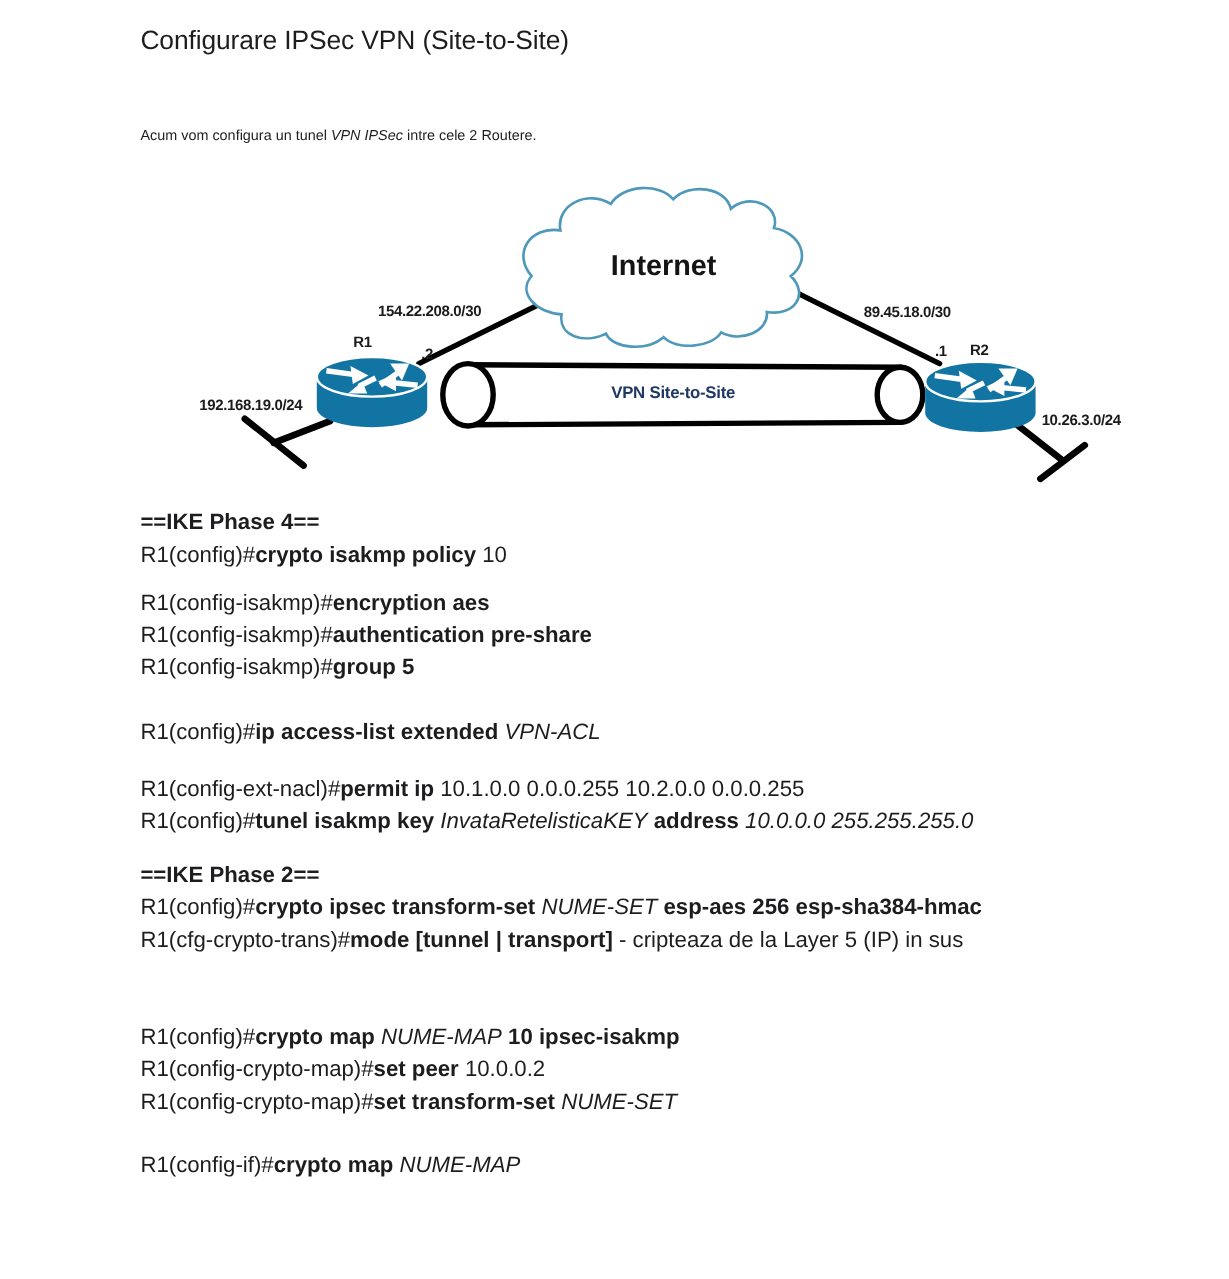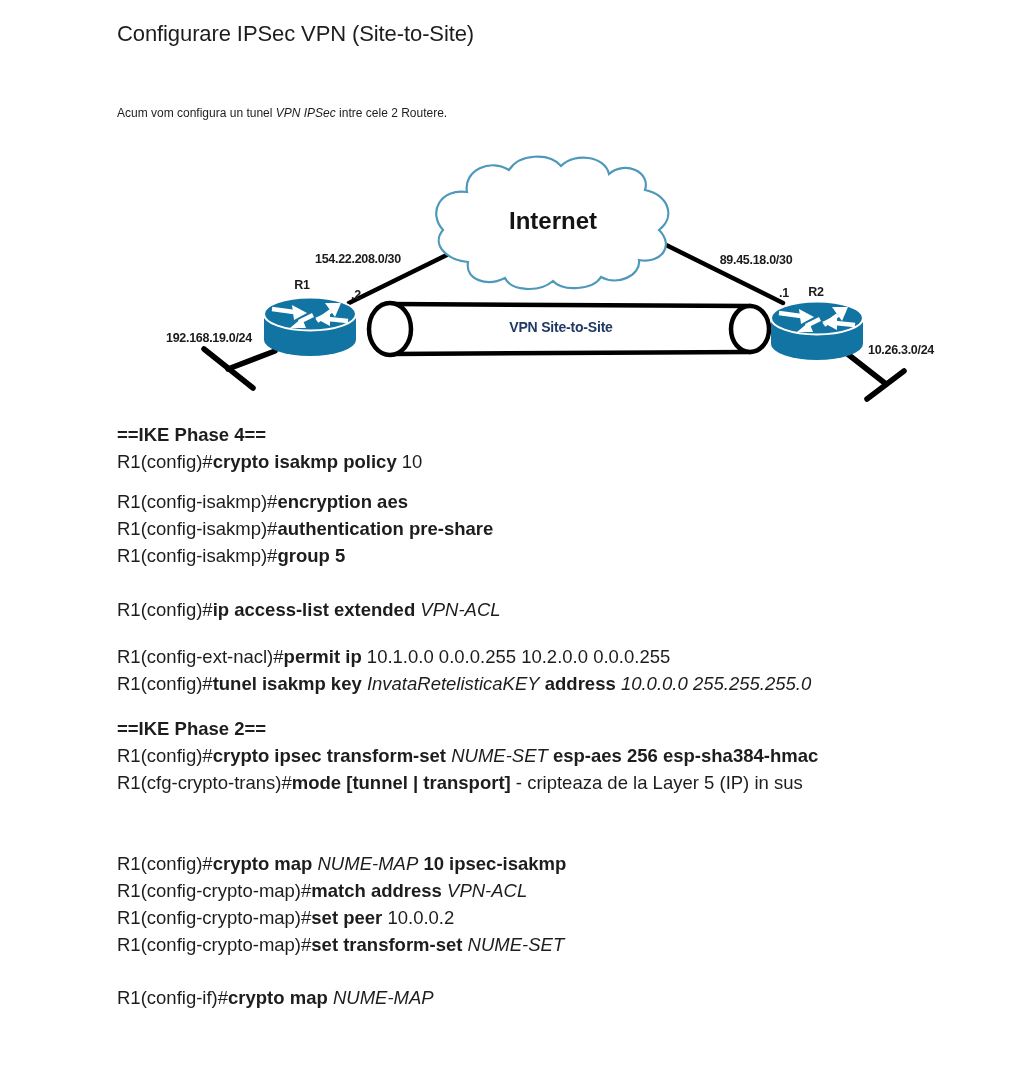--- a/index.html
+++ b/index.html
@@ -128,20 +128,19 @@
       <div class="cmd-line"><span>R1(config)#</span><span class="b">ip access-list extended</span><span> </span><span class="i">VPN-ACL</span></div>
       <div class="gap" style="height: 20px;"></div>
       <div class="cmd-line"><span>R1(config-ext-nacl)#</span><span class="b">permit ip</span><span> 10.1.0.0 0.0.0.255 10.2.0.0 0.0.0.255</span></div>
       <div class="cmd-line"><span>R1(config)#</span><span class="b">tunel isakmp key</span><span> </span><span class="i">InvataRetelisticaKEY</span><span> </span><span class="b">address</span><span> </span><span class="i">10.0.0.0 255.255.255.0</span></div>
       <div class="gap" style="height: 18px;"></div>
       <div class="cmd-line"><span class="b">==IKE Phase 2==</span></div>
       <div class="cmd-line"><span>R1(config)#</span><span class="b">crypto ipsec transform-set</span><span> </span><span class="i">NUME-SET</span><span> </span><span class="b">esp-aes 256 esp-sha384-hmac</span></div>
       <div class="cmd-line"><span>R1(cfg-crypto-trans)#</span><span class="b">mode [tunnel | transport]</span><span> - cripteaza de la Layer 5 (IP) in sus</span></div>
       <div class="gap" style="height: 54px;"></div>
       <div class="cmd-line"><span>R1(config)#</span><span class="b">crypto map</span><span> </span><span class="i">NUME-MAP</span><span> </span><span class="b">10 ipsec-isakmp</span></div>
-      <div class="cmd-line"><span>R1(config-crypto-map)#</span><span class="b">match address</span><span> </span><span class="i">VPN-ACL</span></div>
       <div class="cmd-line"><span>R1(config-crypto-map)#</span><span class="b">set peer</span><span> 10.0.0.2</span></div>
       <div class="cmd-line"><span>R1(config-crypto-map)#</span><span class="b">set transform-set</span><span> </span><span class="i">NUME-SET</span></div>
       <div class="gap" style="height: 26px;"></div>
       <div class="cmd-line"><span>R1(config-if)#</span><span class="b">crypto map</span><span> </span><span class="i">NUME-MAP</span></div>
     </div>
 
 </div>
 
 </body></html>

